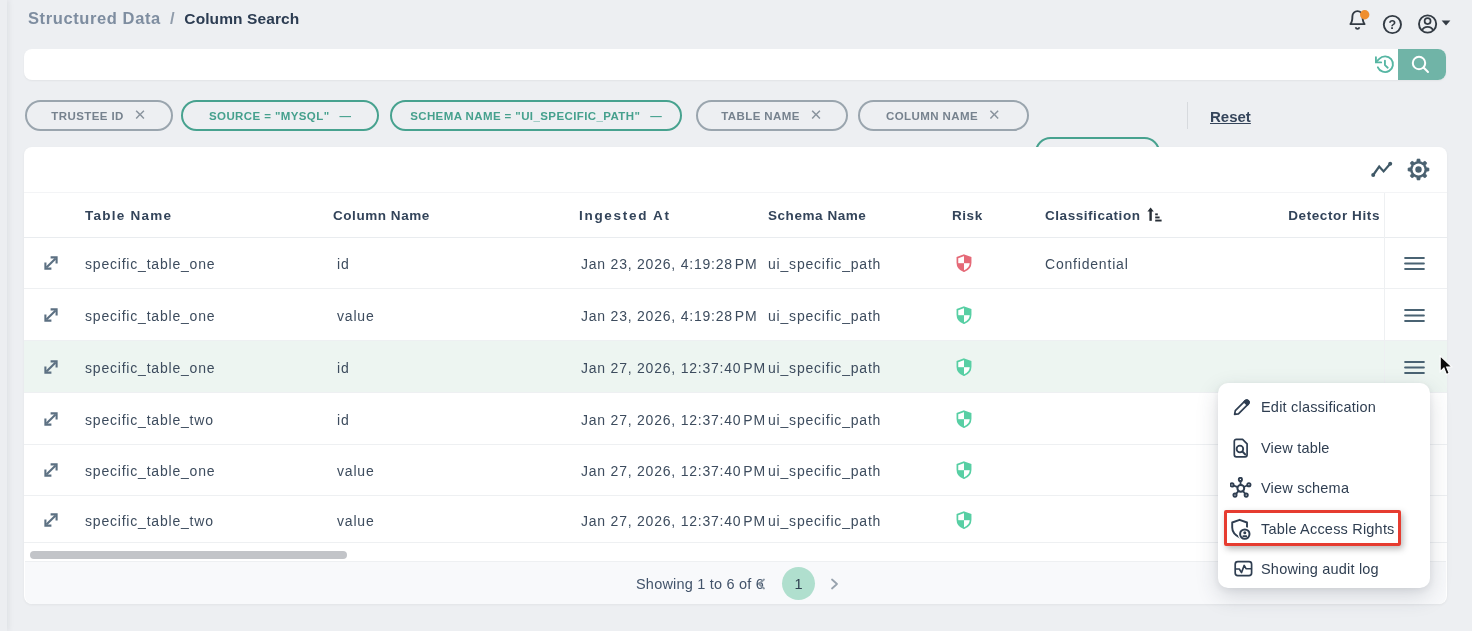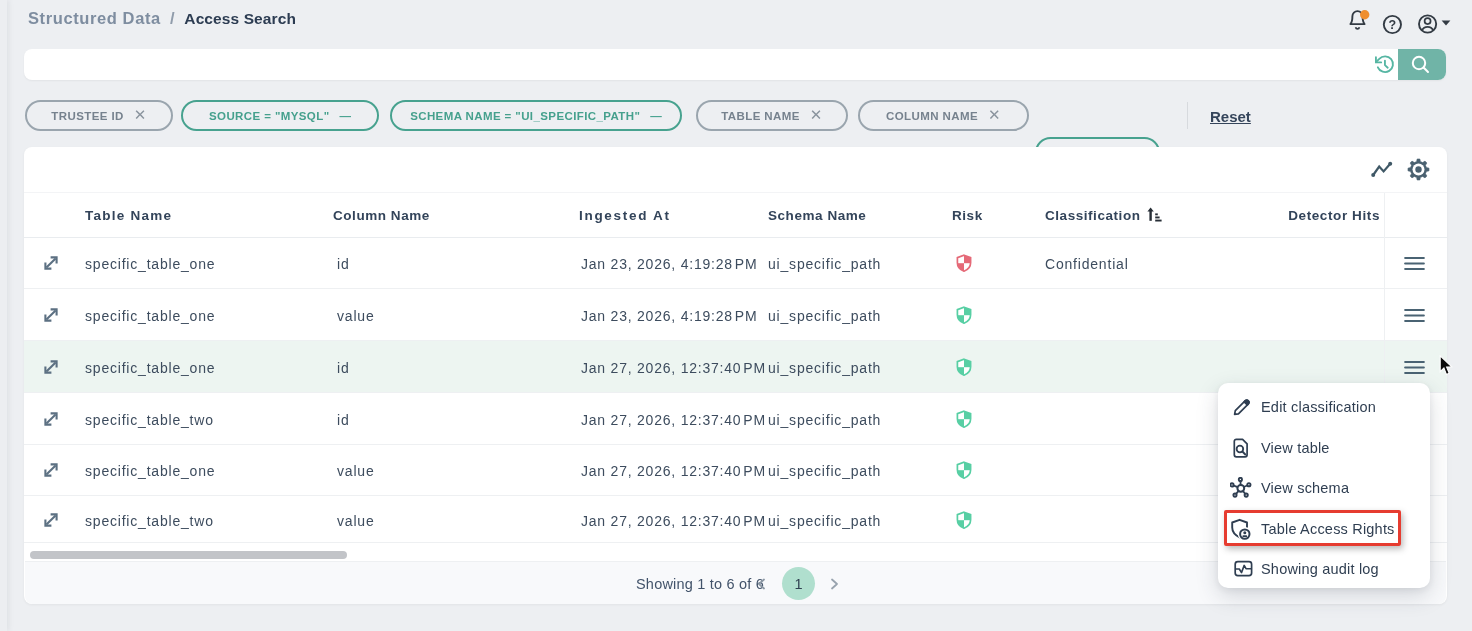--- a/index.html
+++ b/index.html
@@ -37,21 +37,21 @@
   .pgtext { top:576px; font-size:14.5px; color:#42536a; letter-spacing:.2px; }
   .pgcircle { left:782px; top:567px; width:33px; height:33px; border-radius:50%; background:#b0dfce; color:#2f4050; font-size:14.5px; display:flex; align-items:center; justify-content:center; }
   
   .menu { left:1218px; top:383px; width:212px; height:205px; background:#fff; border-radius:10px; box-shadow:0 8px 22px rgba(45,55,70,.18), 0 2px 6px rgba(45,55,70,.08); }
   .mitem { position:absolute; left:1261px; font-size:14.5px; color:#2f3e51; letter-spacing:.2px; font-weight:500;}
   .redbox { left:1224px; top:510px; width:177px; height:36px; border:3.5px solid #e63c30; border-radius:2px; box-shadow:2px 3px 6px rgba(60,60,60,.35); }
 </style>
 </head>
 <body>
   <div class="abs edge"></div>
-  <div class="abs crumb">Structured Data<span class="sep"> / </span><span class="cur">Access Search</span></div>
+  <div class="abs crumb">Structured Data<span class="sep"> / </span><span class="cur">Column Search</span></div>
 
   <svg class="abs" style="left:1340px;top:4px;" width="120" height="32">
     <g fill="none" stroke="#333b44" stroke-width="1.9" stroke-linejoin="round">
       <path d="M17.5 7.1 a5.1 5.1 0 0 1 5.1 5.1 c0 3.7 .5 6.2 2 7.9 H10.4 c1.5-1.7 2-4.2 2-7.9 a5.1 5.1 0 0 1 5.1-5.1 z"></path>
       <path d="M15.6 23.3 a1.95 1.95 0 0 0 3.8 0" stroke-width="1.7"></path>
     </g>
     <circle cx="24.7" cy="10.7" r="4.7" fill="#ef8e2e"></circle>
     <g fill="none" stroke="#333b44" stroke-width="1.9">
       <circle cx="52.4" cy="20.5" r="8.6"></circle>
       <circle cx="87.6" cy="20" r="8.6"></circle>

